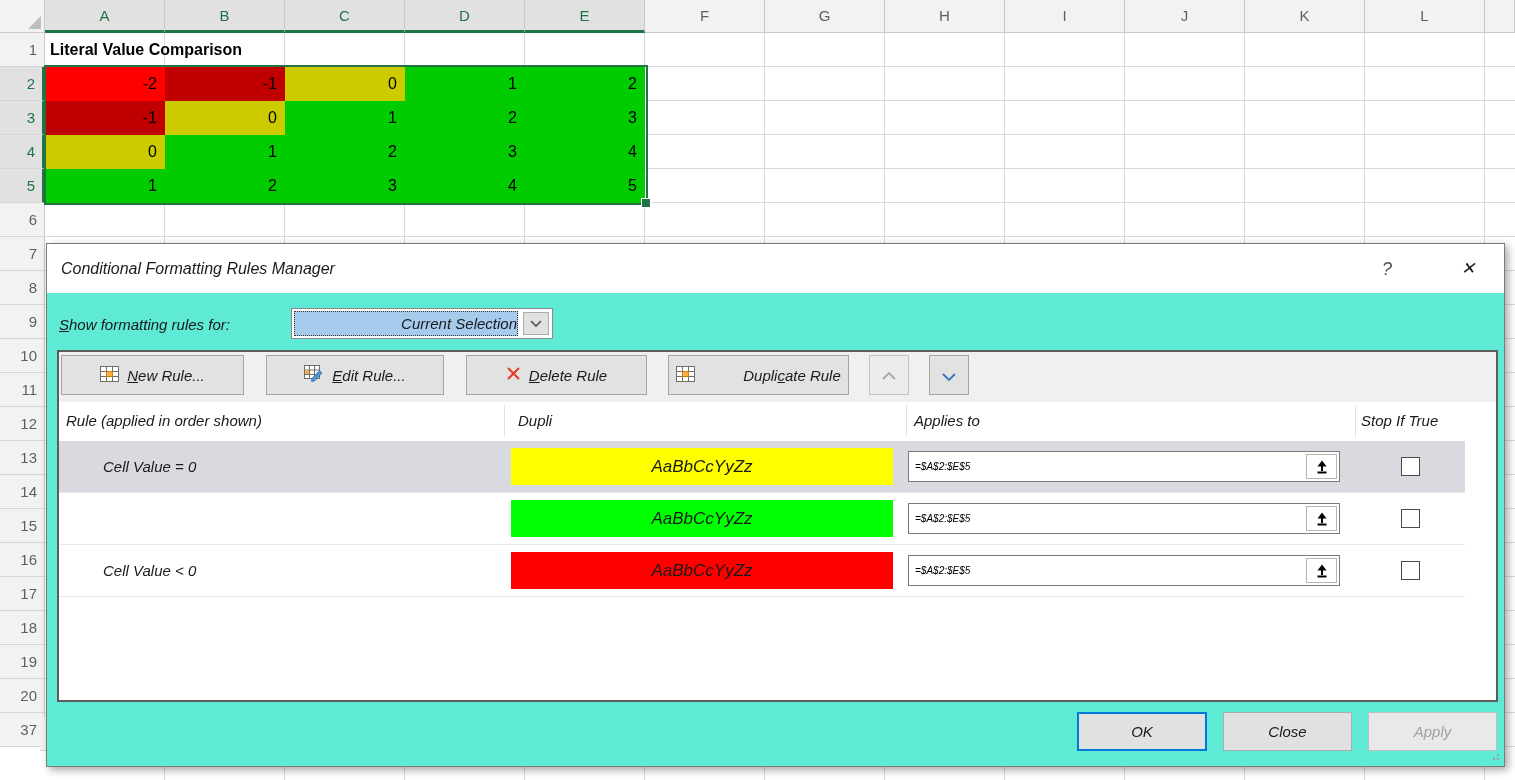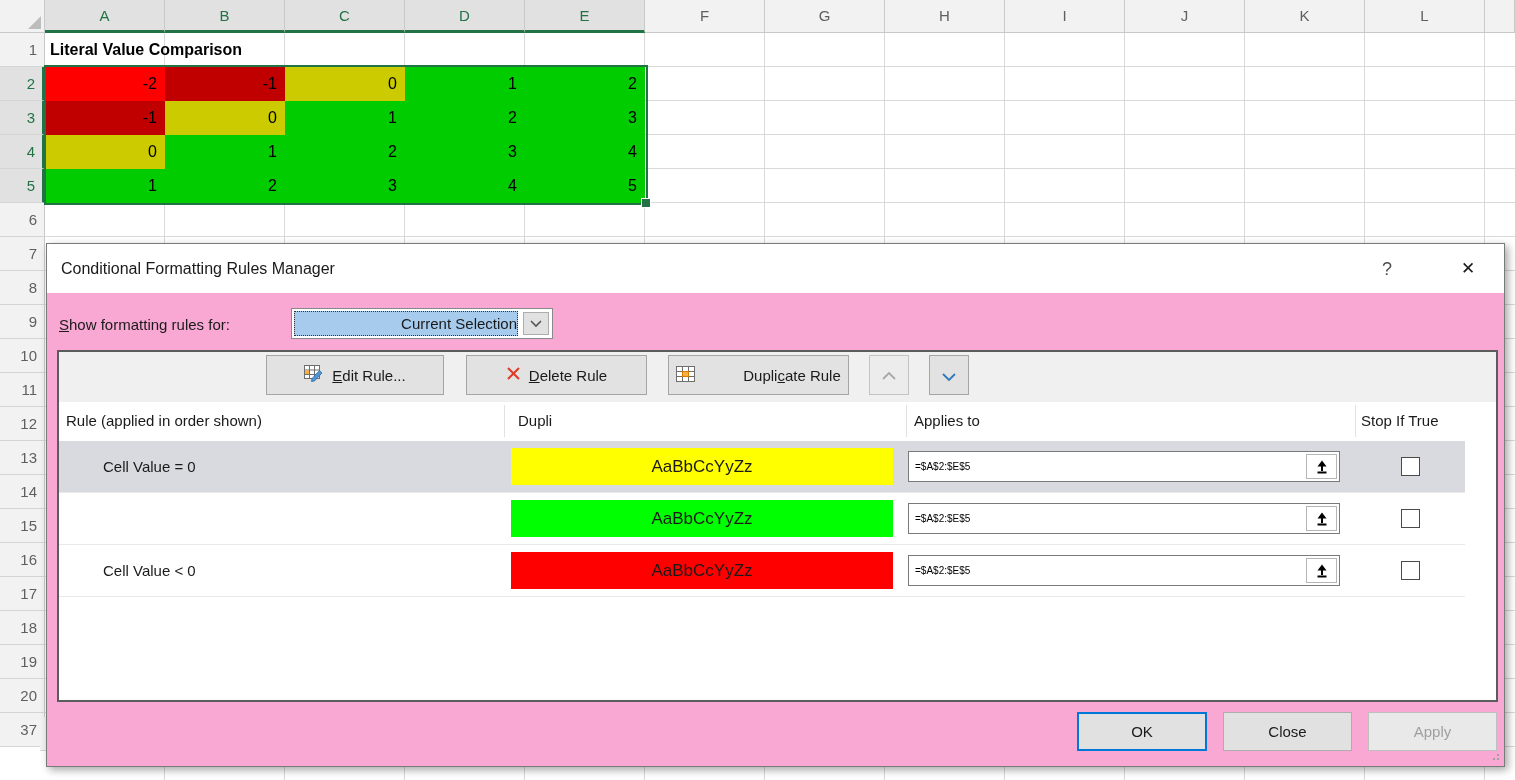--- a/index.html
+++ b/index.html
@@ -14,21 +14,21 @@
   #corner .tri{position:absolute;right:3px;bottom:3px;width:0;height:0;border-left:13px solid transparent;border-bottom:13px solid #bdbdbd;}
   .colhead{position:absolute;top:0;height:33px;box-sizing:border-box;background:#f2f2f2;border-right:1px solid #c9c9c9;border-bottom:1px solid #c9c9c9;color:#5f5f5f;font-size:15px;text-align:center;line-height:31px;}
   .colhead.sel{background:#e1e1e1;color:#217346;border-bottom:3px solid #217346;}
   .rowhead{position:absolute;left:0;width:45px;height:34px;box-sizing:border-box;background:#f2f2f2;border-right:1px solid #c9c9c9;border-bottom:1px solid #d5d5d5;color:#5f5f5f;font-size:15px;text-align:right;padding-right:7px;line-height:33px;}
   .rowhead.sel{background:#e1e1e1;color:#217346;border-right:3px solid #217346;}
   #cell-a1{position:absolute;left:50px;top:33px;width:600px;height:34px;line-height:34px;font-size:16px;font-weight:bold;color:#000;}
   .dcell{position:absolute;width:120px;height:34px;box-sizing:border-box;line-height:34px;font-size:16px;color:#000;text-align:right;padding-right:8px;}
   #selection-border{position:absolute;left:44px;top:65px;width:604px;height:140px;box-sizing:border-box;border:2px solid #217346;pointer-events:none;}
   #fill-handle{position:absolute;right:-5px;bottom:-5px;width:8px;height:8px;background:#217346;border:1px solid #fff;pointer-events:auto;}
   
-  #dialog{position:absolute;left:46px;top:243px;width:1457px;height:522px;background:#f9a8d4;border:1px solid #7a7a7a;box-sizing:content-box;box-shadow:3px 3px 8px rgba(0,0,0,.35);font-size:15px;color:#1a1a1a;}
+  #dialog{position:absolute;left:46px;top:243px;width:1457px;height:522px;background:#5eead4;border:1px solid #7a7a7a;box-sizing:content-box;box-shadow:3px 3px 8px rgba(0,0,0,.35);font-size:15px;color:#1a1a1a;font-style:italic;}
   .titlebar{position:absolute;left:0;top:0;width:100%;height:49px;background:#fff;}
   .dlg-title{position:absolute;left:14px;top:0;line-height:49px;font-size:16px;color:#1a1a1a;white-space:nowrap;}
   .helpbtn{position:absolute;left:1324px;top:10px;width:32px;height:30px;text-align:center;line-height:30px;font-size:18px;color:#4d4d4d;cursor:default;}
   .closebtn{position:absolute;left:1401px;top:10px;width:40px;height:30px;text-align:center;line-height:30px;font-size:17px;color:#1a1a1a;cursor:default;}
   .showlabel{position:absolute;left:12px;top:65px;height:31px;line-height:31px;white-space:nowrap;}
   .ukey{text-decoration:underline;}
   #combo{position:absolute;left:244px;top:64px;width:262px;height:31px;box-sizing:border-box;background:#fff;border:1px solid #8a8a8a;text-align:right;}
   .combo-val{position:absolute;left:2px;top:2px;right:34px;bottom:2px;background:#a6cbec;border:1px dotted #333;line-height:23px;padding-left:4px;white-space:nowrap;overflow:hidden;}
   .combo-btn{position:absolute;right:3px;top:3px;width:26px;height:23px;background:#e1e1e1;border:1px solid #adadad;box-sizing:border-box;text-align:center;}
   .combo-btn svg{margin-top:7px;}
@@ -142,20 +142,28 @@
       <span class="combo-val">Current Selection</span>
       <span class="combo-btn">
         <svg width="12" height="8" viewBox="0 0 12 8">
             <polyline points="1,1 6,6 11,1" fill="none" stroke="#555" stroke-width="1.6"></polyline>
           </svg>
       </span>
     </div>
 
     <div id="listbox">
       <div id="toolbar">
+          <div class="tbtn" style="left: 2px; width: 183px;">
+            <span><svg width="19" height="16" viewBox="0 0 19 16">
+                <rect x="0.5" y="0.5" width="18" height="15" fill="#fff" stroke="#6e6e6e"></rect>
+                <path d="M0.5 5.5 H18.5 M0.5 10.5 H18.5 M6.5 0.5 V15.5 M12.5 0.5 V15.5" stroke="#6e6e6e" fill="none"></path>
+                <rect x="6.5" y="5.5" width="6" height="5" fill="#fcaf3e" stroke="#d97b00"></rect>
+              </svg></span>
+            <span><span></span><span class="ukey">N</span><span>ew Rule...</span></span>
+          </div>
           <div class="tbtn" style="left: 207px; width: 178px;">
             <span><svg width="20" height="17" viewBox="0 0 20 17">
                 <rect x="0.5" y="0.5" width="15" height="13" fill="#fff" stroke="#6e6e6e"></rect>
                 <path d="M0.5 5 H15.5 M0.5 9.5 H15.5 M5.5 0.5 V13.5 M10.5 0.5 V13.5" stroke="#6e6e6e" fill="none"></path>
                 <rect x="1" y="5.5" width="4" height="3.5" fill="#fcaf3e"></rect>
                 <path d="M8 13.5 L15.5 5.5 L18 8 L10.5 16 L7.5 16.5 Z" fill="#4f97d4" stroke="#2e6da4" stroke-width="0.8"></path>
               </svg></span>
             <span><span></span><span class="ukey">E</span><span>dit Rule...</span></span>
           </div>
           <div class="tbtn" style="left: 407px; width: 181px;">

